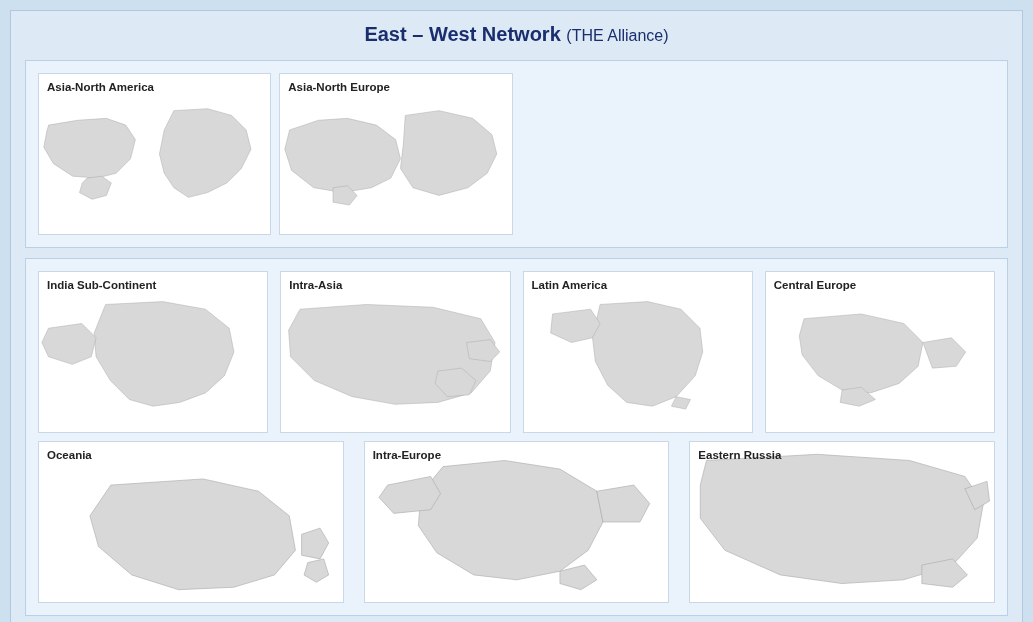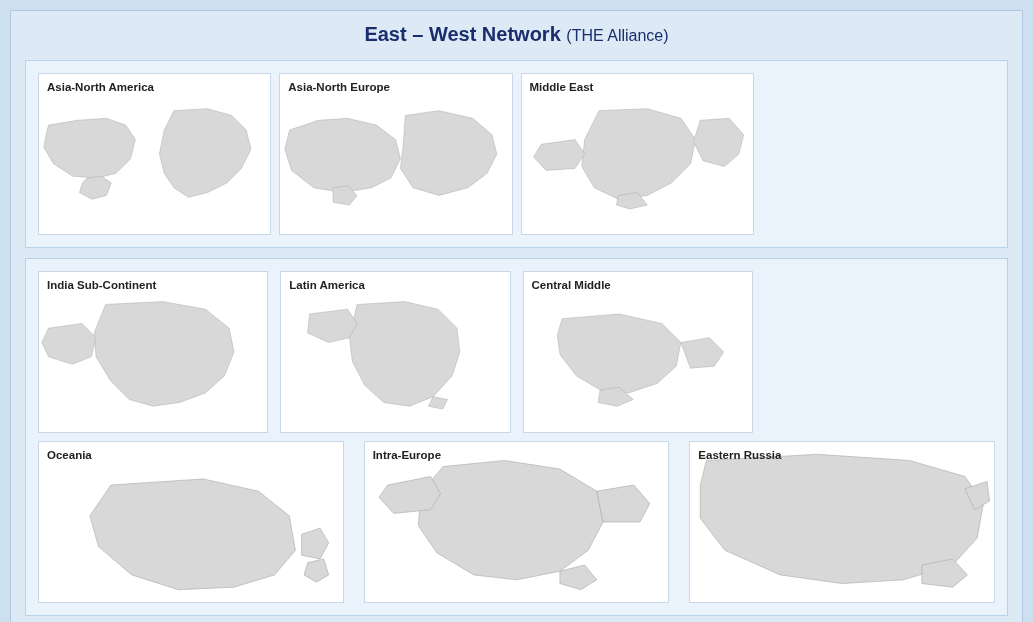--- a/index.html
+++ b/index.html
@@ -117,60 +117,58 @@
       <div class="map-card">
         <span class="map-label">Asia-North Europe</span>
         <svg class="map-svg" viewBox="0 0 240 130" xmlns="http://www.w3.org/2000/svg">
           <path class="land" d="M10,40 L40,30 L70,28 L100,35 L120,50 L125,70 L115,90 L95,100 L65,105 L35,100 L12,82 L5,60 Z"></path>
           <path class="land" d="M130,25 L165,20 L200,28 L220,45 L225,65 L215,85 L195,100 L165,108 L138,100 L125,80 L128,55 Z"></path>
           <path class="land" d="M55,100 L70,98 L80,108 L72,118 L55,115 Z"></path>
         </svg>
       </div>
 
 
-      <div class="map-card">
-        <span class="map-label">Middle East</span>
-        <svg class="map-svg" viewBox="0 0 240 130" xmlns="http://www.w3.org/2000/svg">
-
-          <path class="land" d="M80,20 L130,18 L165,28 L180,50 L175,75 L155,95 L130,108 L100,112 L75,100 L62,78 L65,50 Z"></path>
-          <path class="land" d="M185,30 L215,28 L230,45 L225,65 L210,78 L188,72 L178,52 Z"></path>
-          <path class="land" d="M20,55 L55,50 L65,65 L55,80 L25,82 L12,68 Z"></path>
-          <path class="land" d="M100,108 L120,105 L130,118 L112,122 L98,118 Z"></path>
-        </svg>
-      </div>
 
     </div>
   </div>
 
   <div class="section">
 
     <div class="grid-row">
 
       <div class="map-card">
         <span class="map-label">India Sub-Continent</span>
         <svg class="map-svg" viewBox="0 0 240 130" xmlns="http://www.w3.org/2000/svg">
           <path class="land" d="M70,15 L130,12 L175,20 L200,40 L205,65 L195,90 L175,108 L148,118 L120,122 L95,115 L75,95 L60,70 L58,45 Z"></path>
           <path class="land" d="M10,40 L45,35 L60,50 L55,70 L35,78 L10,70 L3,55 Z"></path>
         </svg>
       </div>
 
+      <div class="map-card">
+        <span class="map-label">Intra-Asia</span>
+        <svg class="map-svg" viewBox="0 0 240 130" xmlns="http://www.w3.org/2000/svg">
+          <path class="land" d="M20,20 L90,15 L160,18 L210,30 L225,55 L220,85 L200,108 L165,118 L120,120 L75,112 L35,95 L10,70 L8,42 Z"></path>
+          <path class="land" d="M165,85 L190,82 L205,95 L198,110 L175,112 L162,98 Z"></path>
+          <path class="land" d="M195,55 L220,52 L230,65 L220,75 L198,72 Z"></path>
+        </svg>
+      </div>
 
       <div class="map-card">
         <span class="map-label">Latin America</span>
         <svg class="map-svg" viewBox="0 0 240 130" xmlns="http://www.w3.org/2000/svg">
 
           <path class="land" d="M80,15 L130,12 L165,20 L185,40 L188,65 L180,90 L160,112 L135,122 L108,118 L88,100 L75,75 L72,50 Z"></path>
 
           <path class="land" d="M30,25 L70,20 L80,35 L72,50 L50,55 L28,45 Z"></path>
           <path class="land" d="M160,112 L175,115 L170,125 L155,122 Z"></path>
         </svg>
       </div>
 
       <div class="map-card">
-        <span class="map-label">Central Middle</span>
+        <span class="map-label">Central Europe</span>
         <svg class="map-svg" viewBox="0 0 240 130" xmlns="http://www.w3.org/2000/svg">
           <path class="land" d="M40,30 L100,25 L145,35 L165,55 L160,80 L140,98 L110,108 L80,105 L55,90 L38,68 L35,48 Z"></path>
           <path class="land" d="M165,55 L195,50 L210,65 L200,80 L175,82 Z"></path>
           <path class="land" d="M80,105 L100,102 L115,115 L98,122 L78,118 Z"></path>
         </svg>
       </div>
 
     </div>
 
     <div class="grid-row-3">

